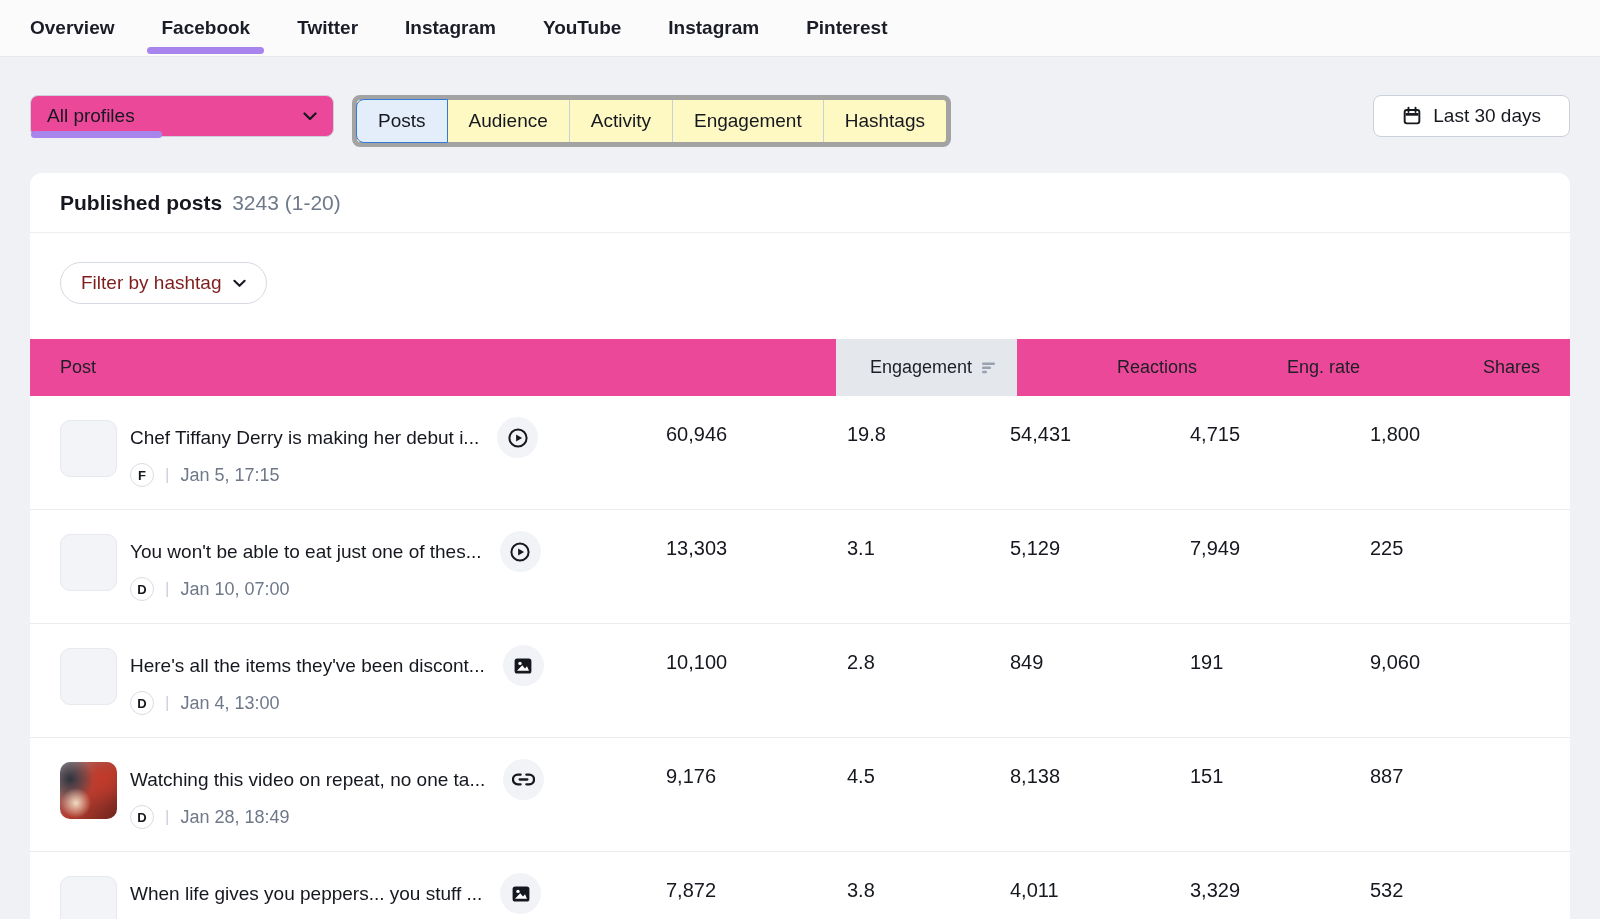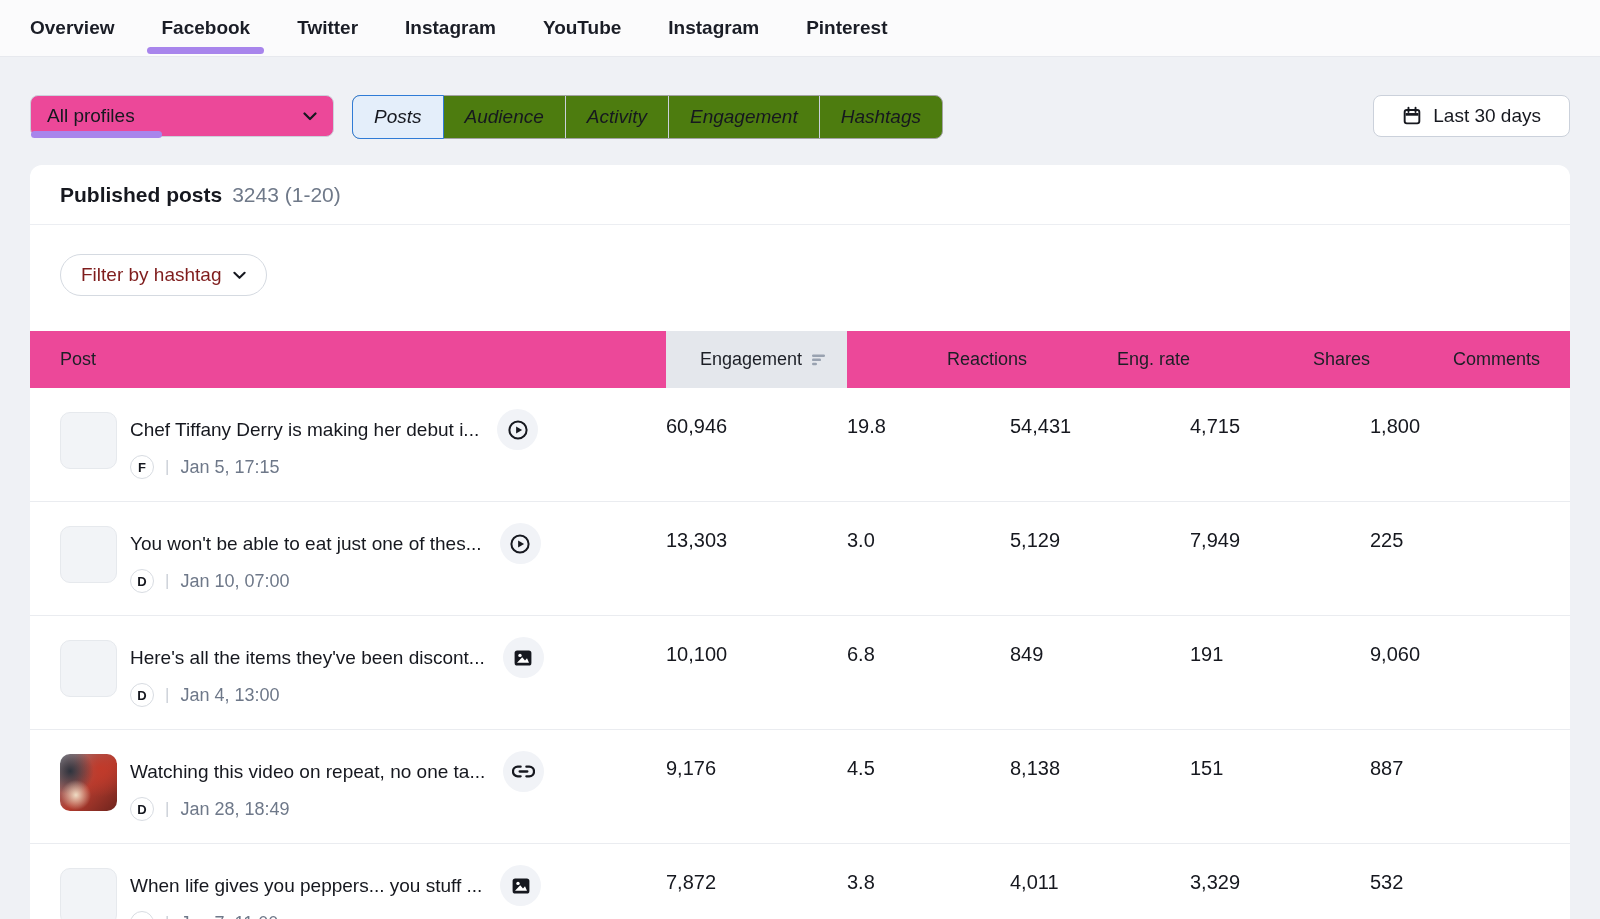--- a/index.html
+++ b/index.html
@@ -16,21 +16,21 @@
 
   
   .toolbar { margin:38px 30px 0; display:flex; align-items:flex-start; gap:18px; }
   .profiles-select { width:304px; height:42px; background:#ec4899; border:1px solid #CBD1DB;
     border-radius:8px; display:flex; align-items:center; padding:0 16px; font-size:19px;
     position:relative; cursor:pointer; }
   .profiles-select .chev { margin-left:auto; }
   .profiles-select::after { content:""; position:absolute; left:0; bottom:-2px;
     width:131px; height:7px; border-radius:4px; background:var(--purple,#A885EC); }
 
-  .segmented { display:flex; background:#4d7c0f; border:1px solid #a3a3a3; border-radius:8px;font-style:italic; }
+  .segmented { display:flex; background:#fef9c3; border:5px solid #a3a3a3; border-radius:8px; }
   .seg { padding:0 21px; height:42px; display:flex; align-items:center; font-size:19px;
     border-left:1px solid #CBD1DB; cursor:pointer; white-space:nowrap; }
   .seg:first-child { border-left:none; }
   .seg:last-child { border-radius:0 7px 7px 0; }
   .seg.active { margin:-1px 0 -1px -1px; height:44px; border:1px solid #2F7BD6;
     border-radius:8px 0 0 8px; background:#E4EEFA; }
   .seg.active + .seg { border-left:none; }
 
   .toolbar-spacer { flex:1; }
   .date-btn { height:42px; background:#fff; border:1px solid #CBD1DB; border-radius:8px;
@@ -159,21 +159,20 @@
       <span>Engagement</span>
       <svg width="16" height="15" viewBox="0 0 16 15">
         <rect x="1" y="2.4" width="13" height="2.5" rx="1.2" fill="#99A2B0"></rect>
         <rect x="1" y="6.6" width="9" height="2.5" rx="1.2" fill="#99A2B0"></rect>
         <rect x="1" y="10.8" width="5" height="2.5" rx="1.2" fill="#99A2B0"></rect>
       </svg>
     </div>
     <div class="th th-num col-react">Reactions</div>
     <div class="th th-num col-rate">Eng. rate</div>
     <div class="th th-num col-share">Shares</div>
-    <div class="th th-num col-comm">Comments</div>
   </div>
 
   <div class="trow">
     <div class="td-post">
       <div class="thumb" data-thumb="placeholder"></div>
       <div class="post-main">
         <div class="title-line">
           <span class="post-title">Chef Tiffany Derry is making her debut i...</span>
           <span class="media-chip" data-media="video">
             <svg class="ic-video" width="22" height="22" viewBox="0 0 22 22" fill="none">
@@ -212,21 +211,21 @@
           </span>
         </div>
         <div class="meta-line">
           <span class="src-badge">D</span>
           <span class="meta-sep">|</span>
           <span class="meta-date">Jan 10, 07:00</span>
         </div>
       </div>
     </div>
     <div class="td-num col-eng">13,303</div>
-    <div class="td-num col-rate">3.0</div>
+    <div class="td-num col-rate">3.1</div>
     <div class="td-num col-react">5,129</div>
     <div class="td-num col-share">7,949</div>
     <div class="td-num col-comm">225</div>
   </div>
 
   <div class="trow">
     <div class="td-post">
       <div class="thumb" data-thumb="placeholder"></div>
       <div class="post-main">
         <div class="title-line">
@@ -242,21 +241,21 @@
           </span>
         </div>
         <div class="meta-line">
           <span class="src-badge">D</span>
           <span class="meta-sep">|</span>
           <span class="meta-date">Jan 4, 13:00</span>
         </div>
       </div>
     </div>
     <div class="td-num col-eng">10,100</div>
-    <div class="td-num col-rate">6.8</div>
+    <div class="td-num col-rate">2.8</div>
     <div class="td-num col-react">849</div>
     <div class="td-num col-share">191</div>
     <div class="td-num col-comm">9,060</div>
   </div>
 
   <div class="trow">
     <div class="td-post">
       <div class="thumb" data-thumb="photo"></div>
       <div class="post-main">
         <div class="title-line">

